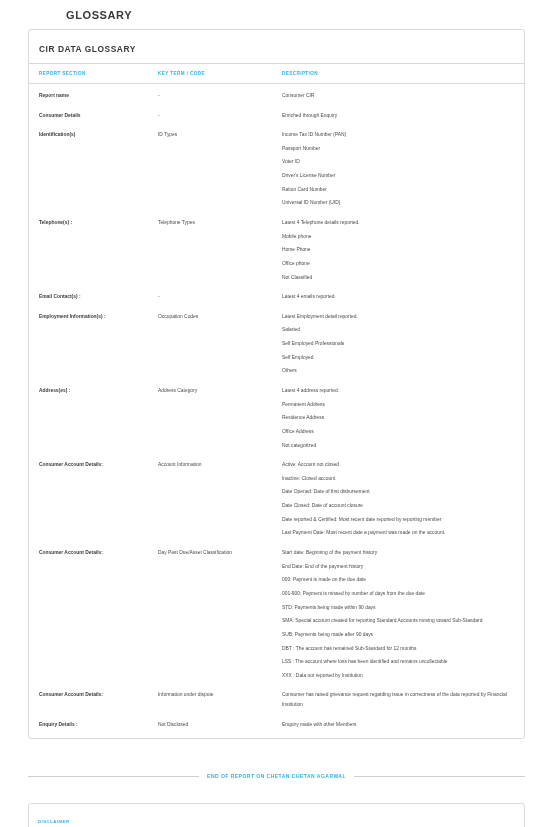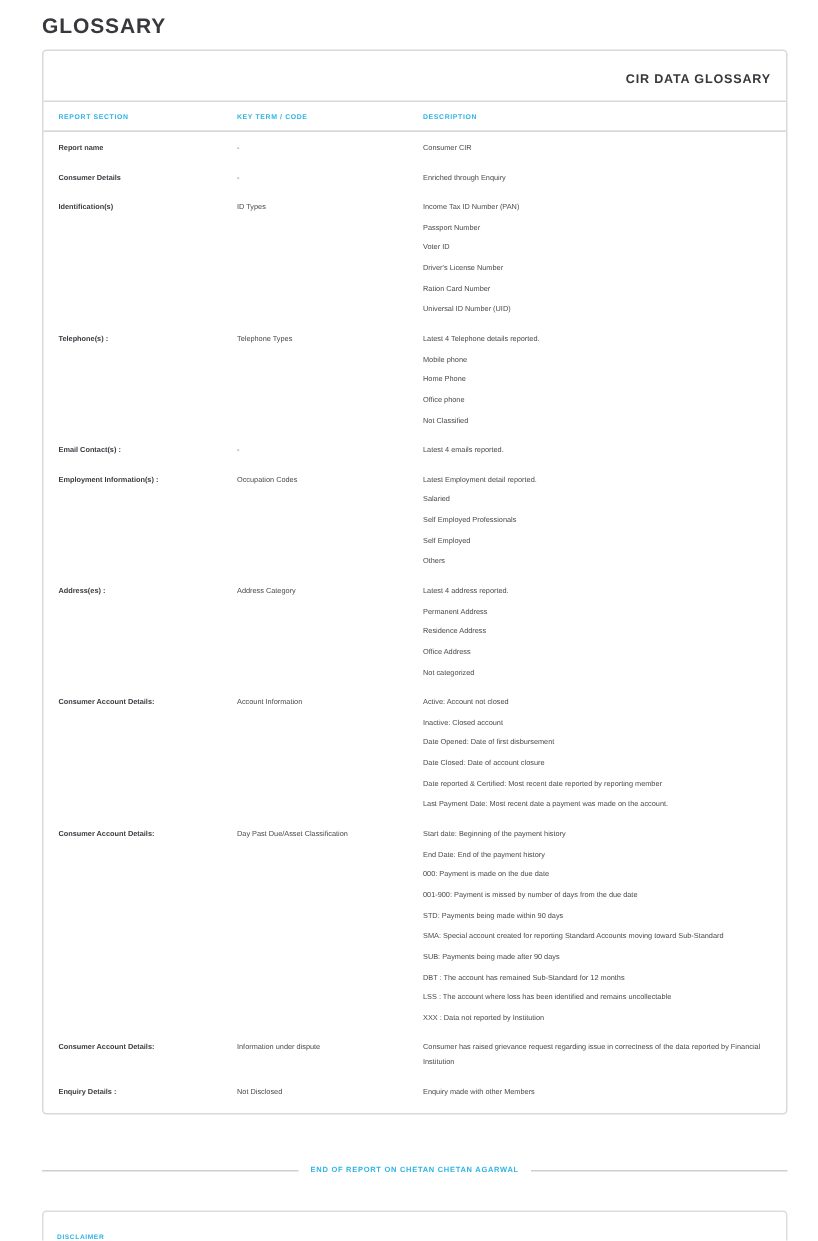--- a/index.html
+++ b/index.html
@@ -16,42 +16,42 @@
   .page {
     position: relative;
     width: 545px;
     height: 827px;
     background: #fff;
     padding: 0 20px;
   }
 
   
   .page-title {
-    font-size: 14px;
+    font-size: 11px;
     font-weight: bold;
     letter-spacing: 0.6px;
     color: #38383d;
     padding: 9px 0 0 8px;
     margin-bottom: 8px;
+    margin-left: 38px;
   }
 
   
   .card {
     border: 1px solid #d9d9d9;
     border-radius: 3px;
     background: #fff;
     margin-left: 8px;
     margin-right: 0;
     width: 497px;
   }
 
   .card-header {
     padding: 8px 10px 7px 10px;
     border-bottom: 1px solid #d9d9d9;
-    text-align: right;
   }
   .card-header-title {
     font-size: 8.4px;
     font-weight: bold;
     letter-spacing: 0.55px;
     color: #38383d;
   }
 
   table.glossary {
     width: 100%;

